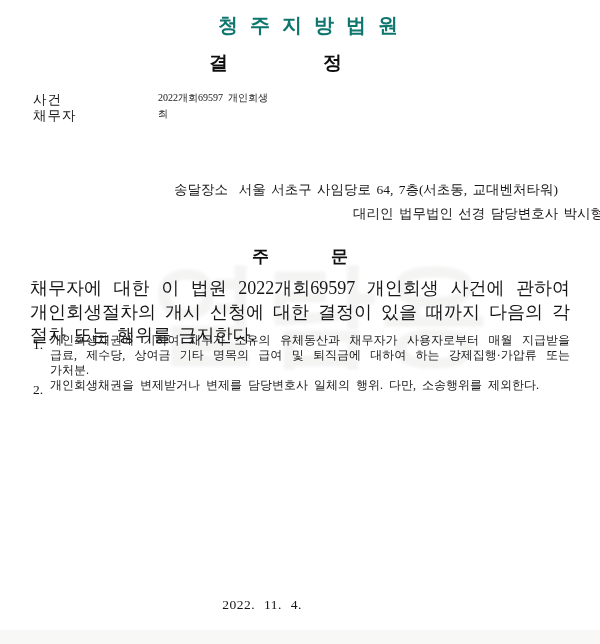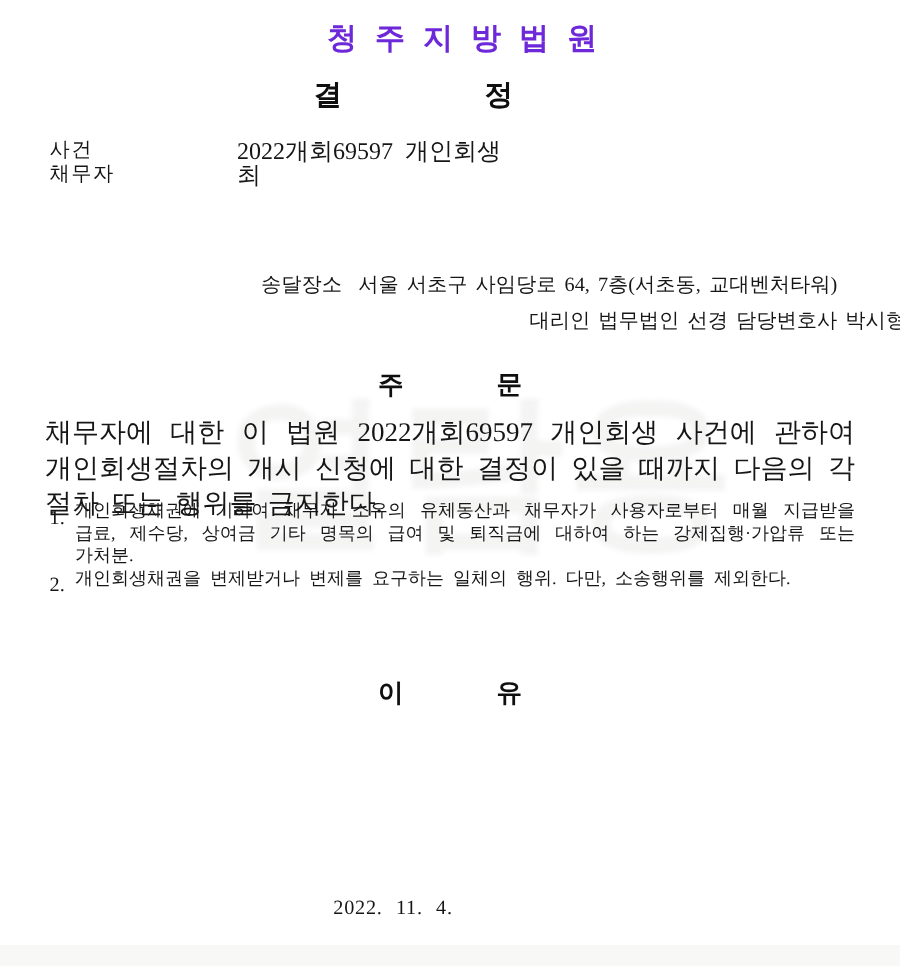--- a/index.html
+++ b/index.html
@@ -39,21 +39,21 @@
   
   .court-name {
     top: 12px; left: 0; width: 600px;
     text-align: center;
     font-family: "Liberation Sans", "DejaVu Sans", sans-serif;
     font-weight: bold;
     font-size: 20px;
     letter-spacing: 12px;
     padding-left: 28px;
     box-sizing: border-box;
-    color: #6d28d9;
+    color: #0f766e;
   }
   .doc-type {
     top: 50px; left: 0; width: 600px;
     text-align: center;
     font-family: "Liberation Sans", "DejaVu Sans", sans-serif;
     font-weight: bold;
     font-size: 19px;
     letter-spacing: 95px;
     padding-left: 46px;
     box-sizing: border-box;
@@ -79,21 +79,21 @@
     left: 33px;
     width: 66px;
     font-size: 13.5px;
     text-align: justify;
     text-align-last: justify;
     letter-spacing: 1px;
   }
   .field-value {
     position: absolute;
     left: 158px;
-    font-size: 16px;
+    font-size: 10px;
     white-space: pre;
   }
   .row-case   { top: 91px; }
   .row-debtor { top: 107px; }
 
   
   .addr-line {
     left: 174px;
     width: 430px;
     font-size: 13.5px;
@@ -183,22 +183,21 @@
 
   <div class="layer para order-intro">채무자에 대한 이 법원 2022개회69597 개인회생 사건에 관하여 개인회생절차의 개시 신청에 대한 결정이 있을 때까지 다음의 각 절차 또는 행위를 금지한다.</div>
 
   <div class="layer order-list">
     <div class="order-item">
       <span class="num">1.</span>
       <span class="item-text">개인회생채권에 기하여 채무자 소유의 유체동산과 채무자가 사용자로부터 매월 지급받을 급료, 제수당, 상여금 기타 명목의 급여 및 퇴직금에 대하여 하는 강제집행·가압류 또는 가처분.</span>
     </div>
     <div class="order-item">
       <span class="num">2.</span>
-      <span class="item-text">개인회생채권을 변제받거나 변제를 요구하는 일체의 행위. 다만, 소송행위를 제외한다.</span>
+      <span class="item-text">개인회생채권을 변제받거나 변제를 담당변호사 일체의 행위. 다만, 소송행위를 제외한다.</span>
     </div>
   </div>
 
-  <div class="layer section-heading heading-reason">이유</div>
 
 
   <div class="layer doc-date">2022. 11. 4.</div>
 
 </div>
 
 </body></html>

